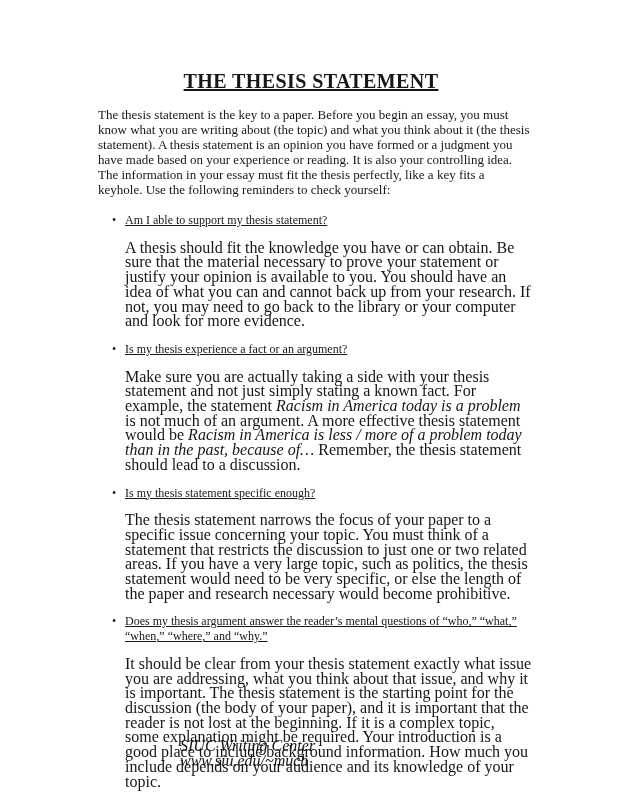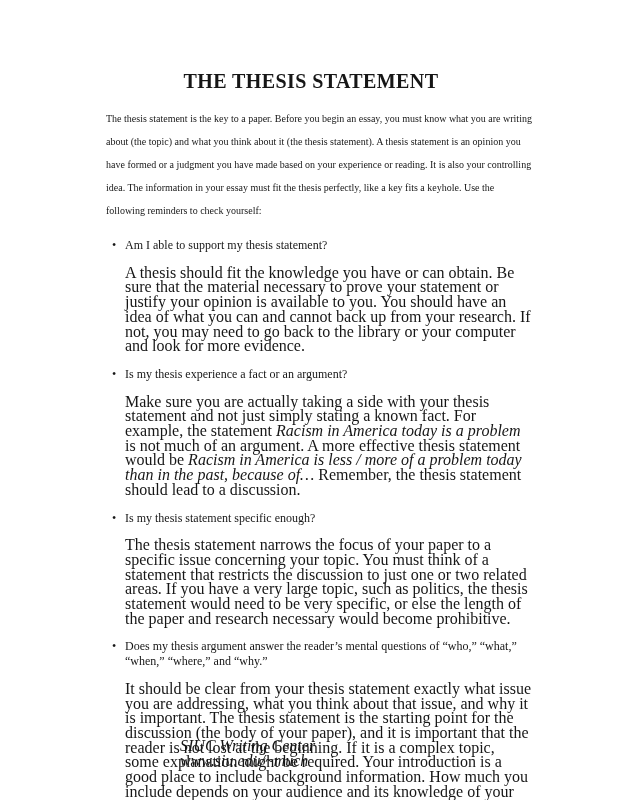--- a/index.html
+++ b/index.html
@@ -20,41 +20,43 @@
     top: 0;
     width: 442px;
   }
   .title {
     margin: 70px 0 14px 0;
     font-size: 20px;
     line-height: 23px;
     font-weight: bold;
     text-align: center;
     letter-spacing: 0.4px;
+    text-decoration: underline;
   }
   .intro {
-    margin: 11px 0 0 16px;
-    font-size: 10px;
-    line-height: 23px;
+    margin: 11px 0 0 8px;
+    font-size: 13px;
+    line-height: 15px;
   }
   .bullets { margin-top: 16px; }
   .section { margin: 0; }
   .q-row {
     display: flex;
     margin-left: 22px;
   }
   .marker {
     flex: none;
     width: 13px;
     font-size: 12px;
     line-height: 14.7px;
   }
   .q {
     font-size: 12px;
     line-height: 14.7px;
+    text-decoration: underline;
   }
   .para {
     margin: 13px 0 13px 35px;
     font-size: 16px;
     line-height: 14.7px;
   }
   .para em { font-style: italic; }
   .footer {
     position: absolute;
     left: 90px;

